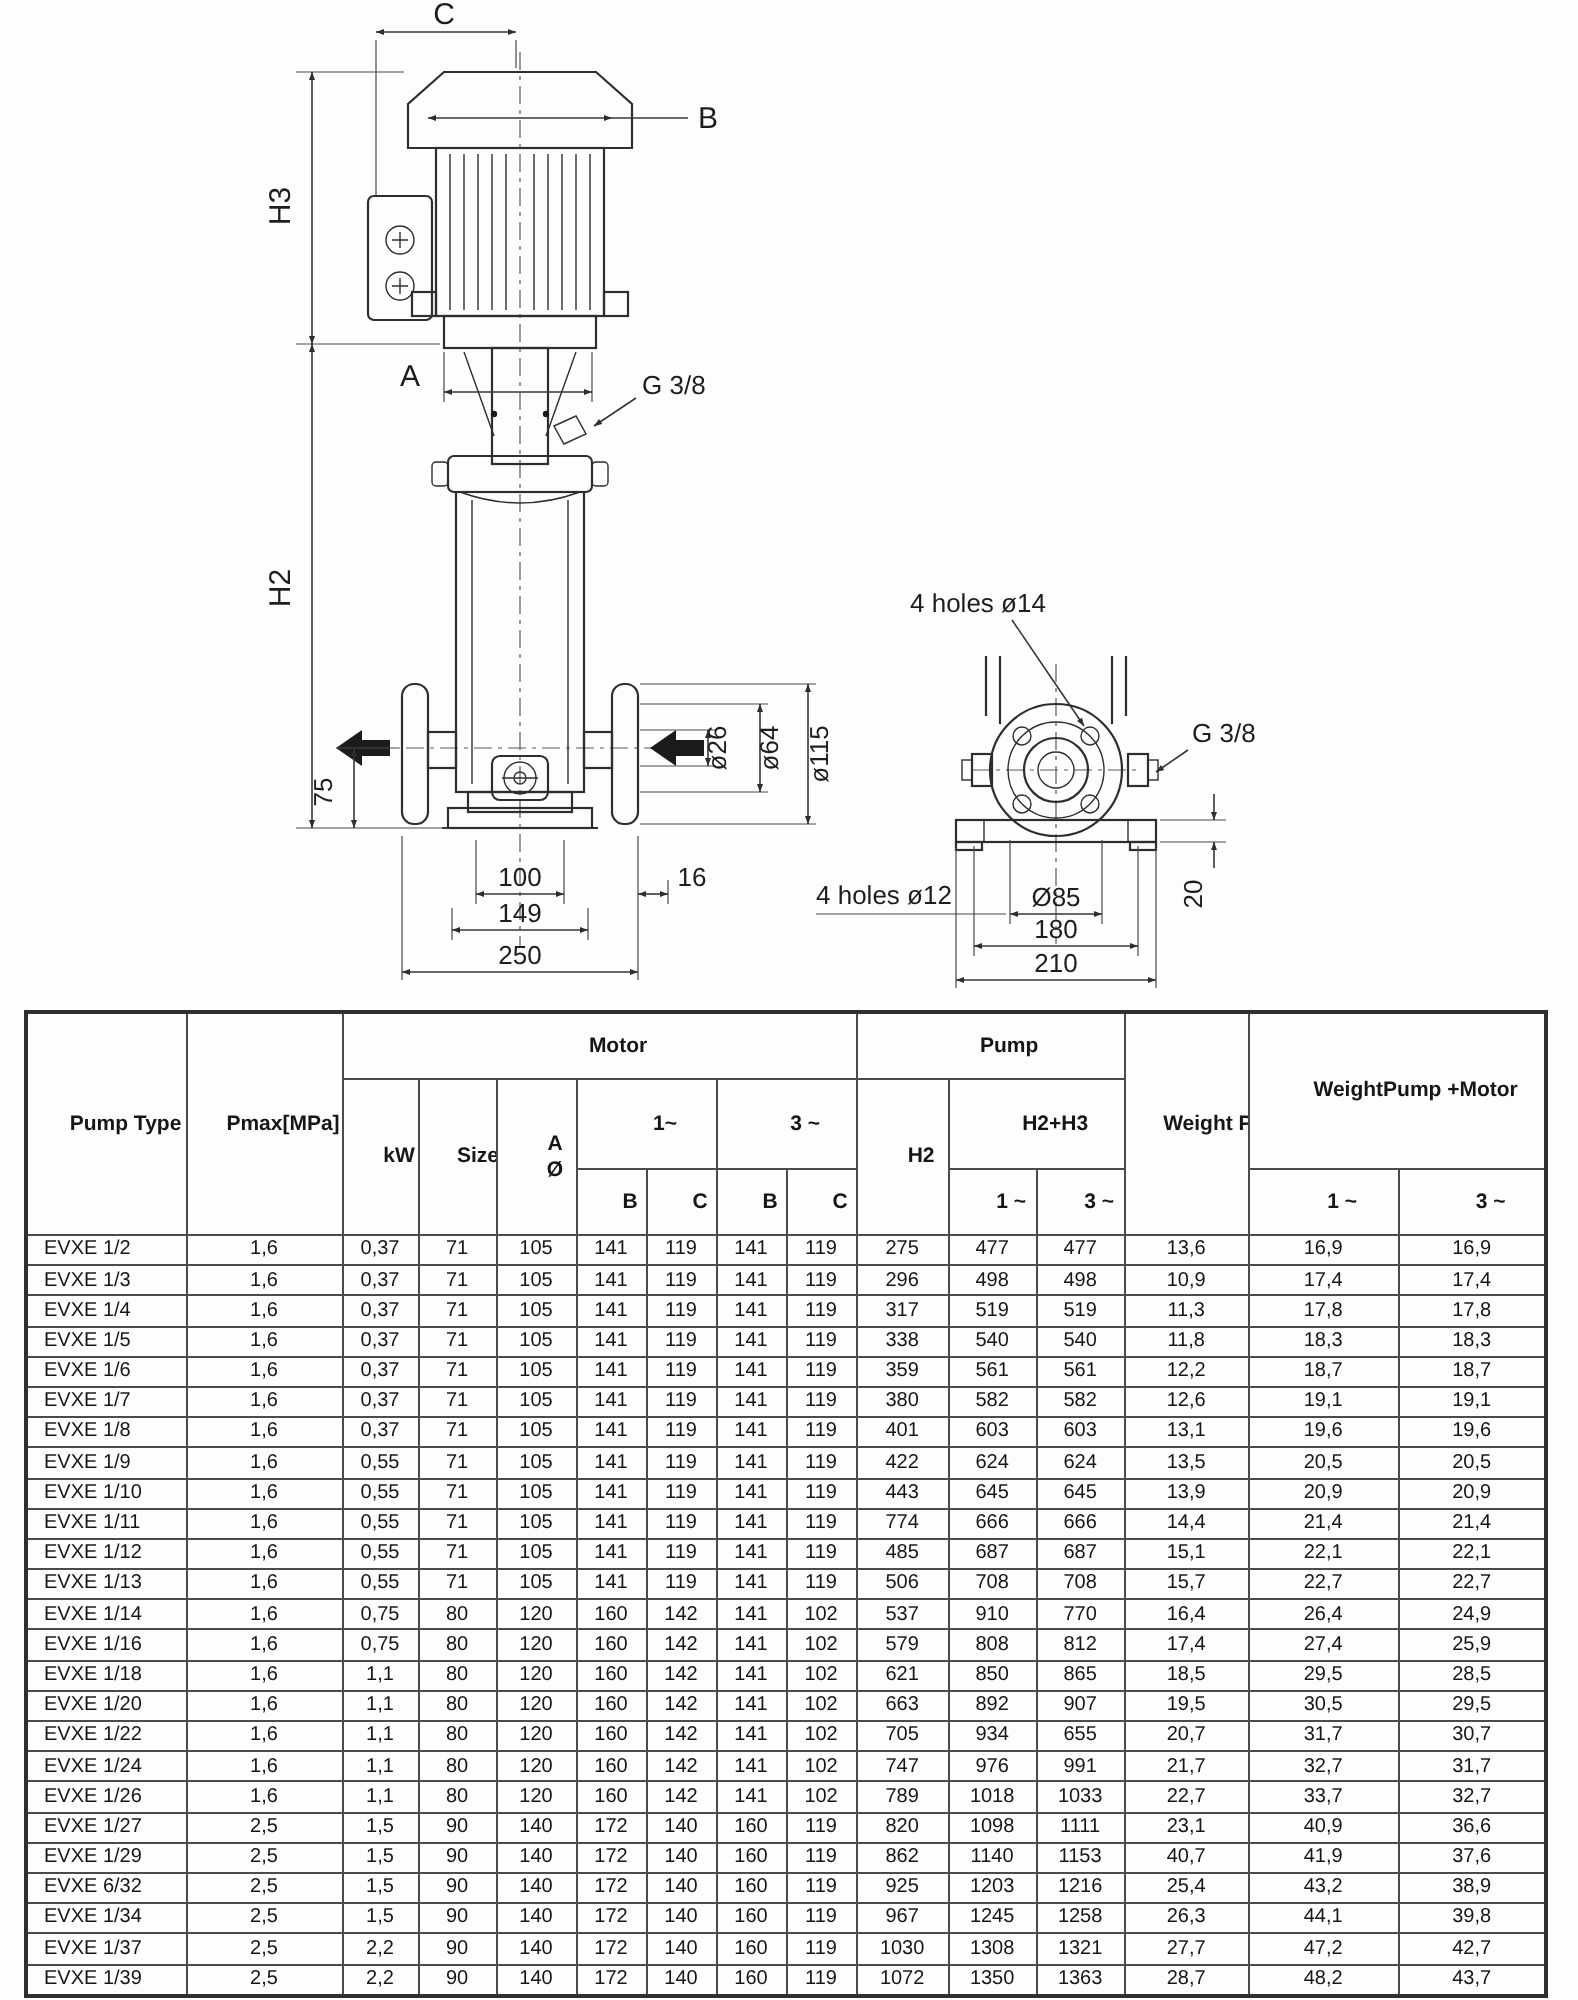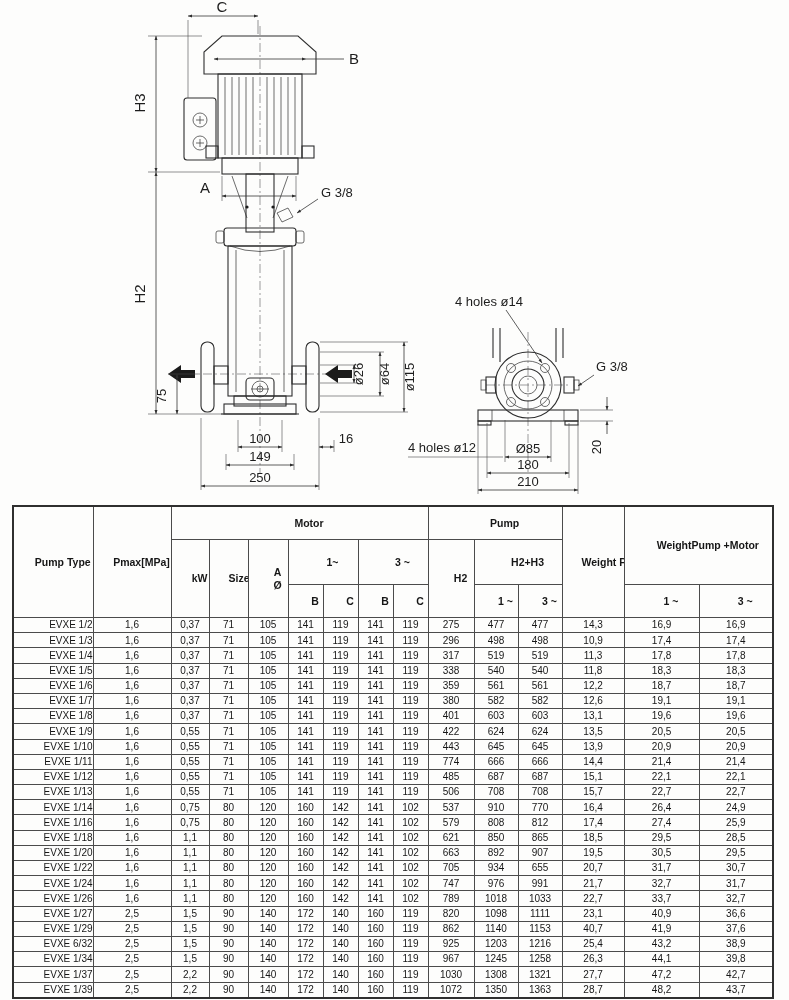--- a/index.html
+++ b/index.html
@@ -20,21 +20,21 @@
 
   table.spec{position:absolute;left:12px;top:505px;width:760px;border-collapse:collapse;
              table-layout:fixed;background:#fdfdfc;border:2px solid #2f2f2f;}
   table.spec th,table.spec td{border:1px solid #4b4b4b;padding:0;text-align:center;
              color:#161616;font-size:10px;line-height:1.15;overflow:hidden;white-space:nowrap;}
   table.spec thead th{font-weight:bold;font-size:10.5px;padding-left:19px;}
   table.spec thead tr.hr1 th{height:32px;}
   table.spec thead tr.hr2 th{height:44px;}
   table.spec thead tr.hr3 th{height:32px;}
   table.spec tbody td{height:14.2px;}
-  table.spec tbody td:first-child{text-align:right;padding-left:18px;}
+  table.spec tbody td:first-child{text-align:left;padding-left:8px;}
   th.wp{white-space:normal;line-height:1.25;}
 </style>
 </head>
 <body>
 
 <div class="page">
 
 
   <svg width="789" height="500" viewBox="0 0 789 500">
     <defs>
@@ -277,21 +277,21 @@
           <td>0,37</td>
           <td>71</td>
           <td>105</td>
           <td>141</td>
           <td>119</td>
           <td>141</td>
           <td>119</td>
           <td>275</td>
           <td>477</td>
           <td>477</td>
-          <td>14,3</td>
+          <td>13,6</td>
           <td>16,9</td>
           <td>16,9</td>
         </tr>
         <tr>
           <td>EVXE 1/3</td>
           <td>1,6</td>
           <td>0,37</td>
           <td>71</td>
           <td>105</td>
           <td>141</td>

